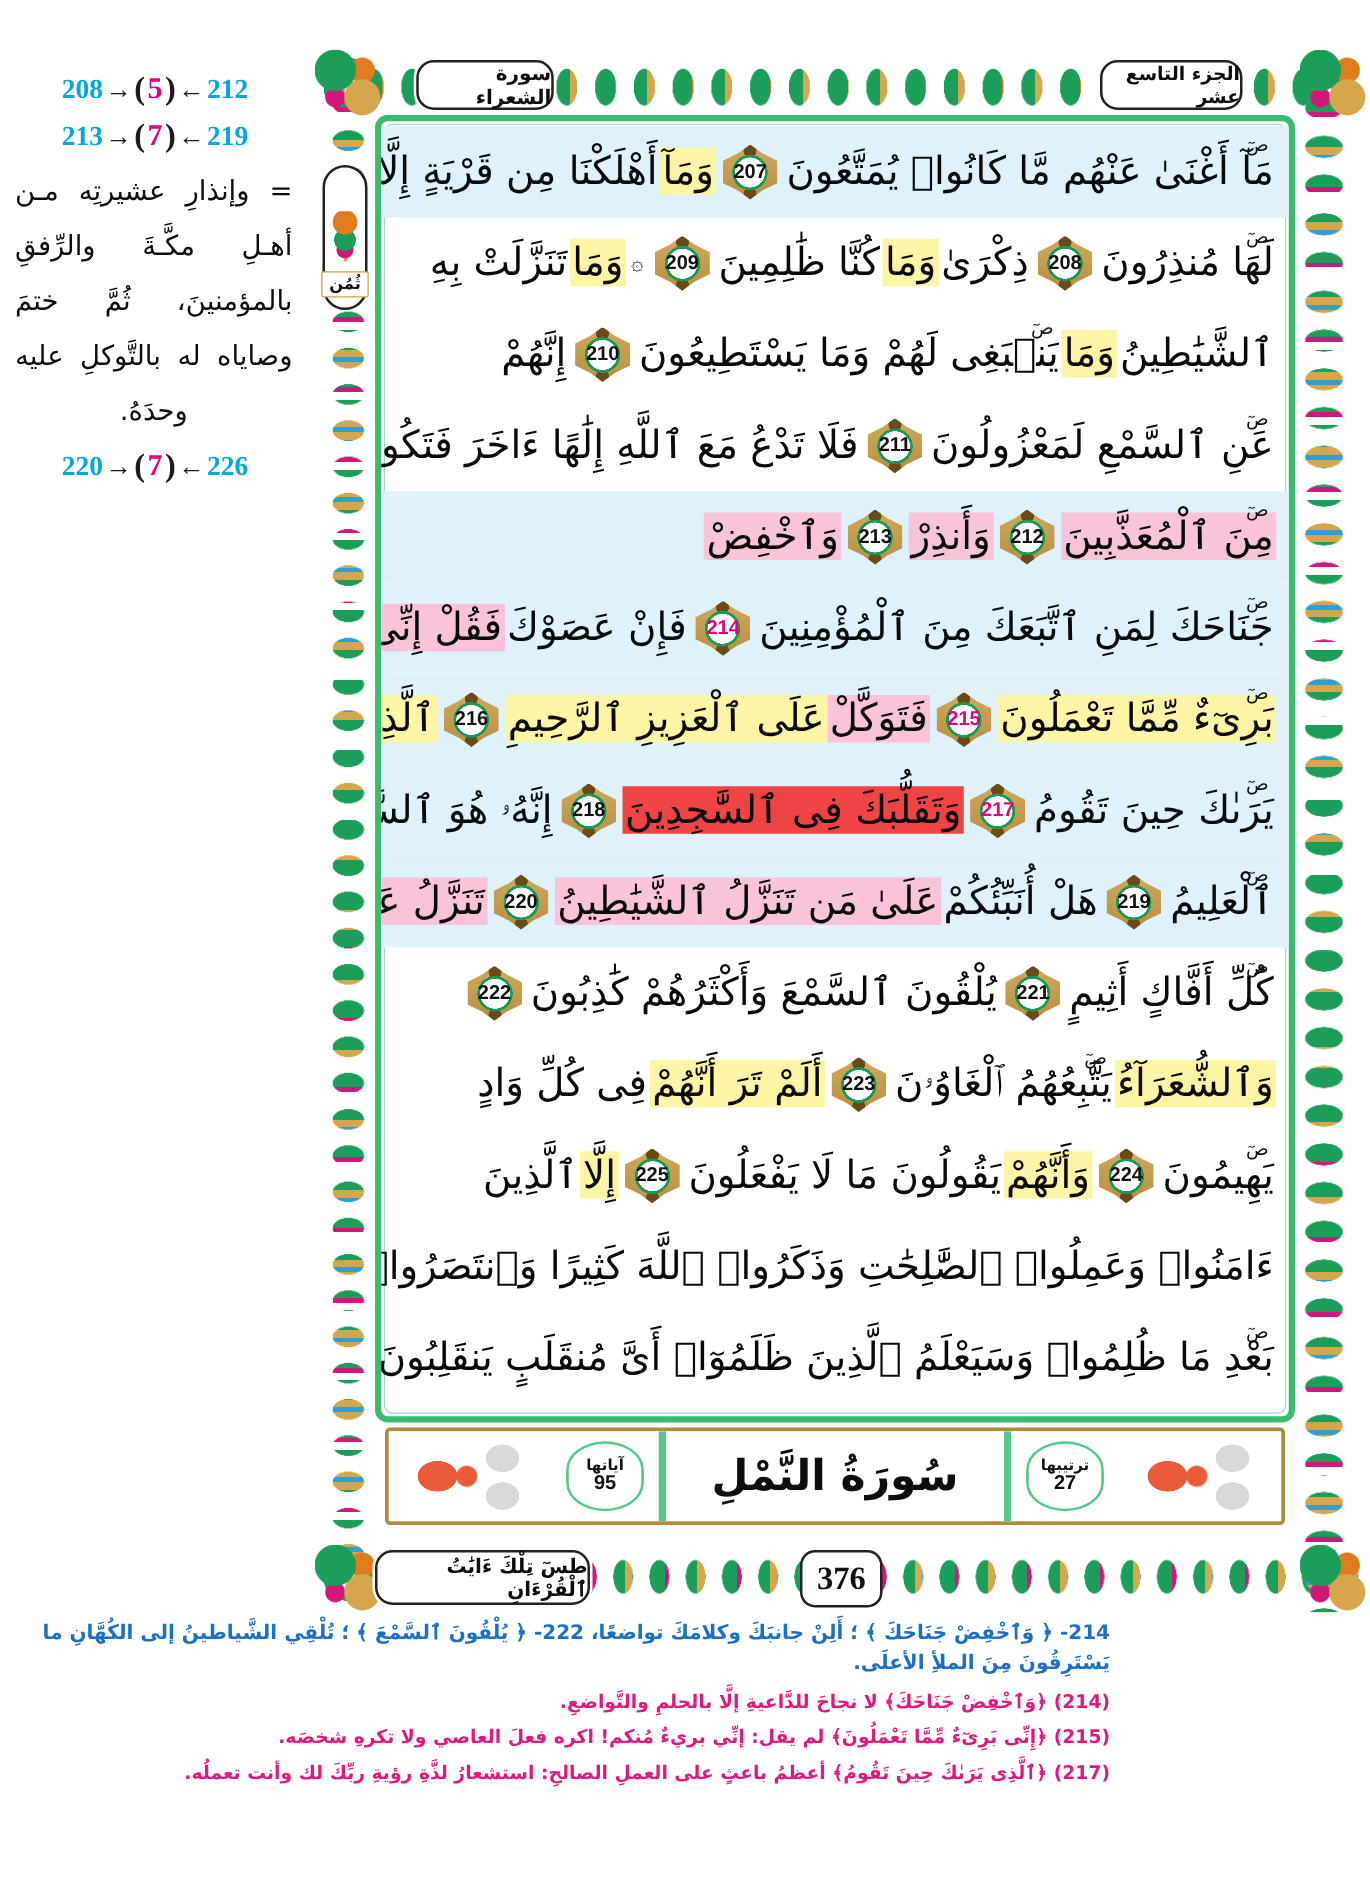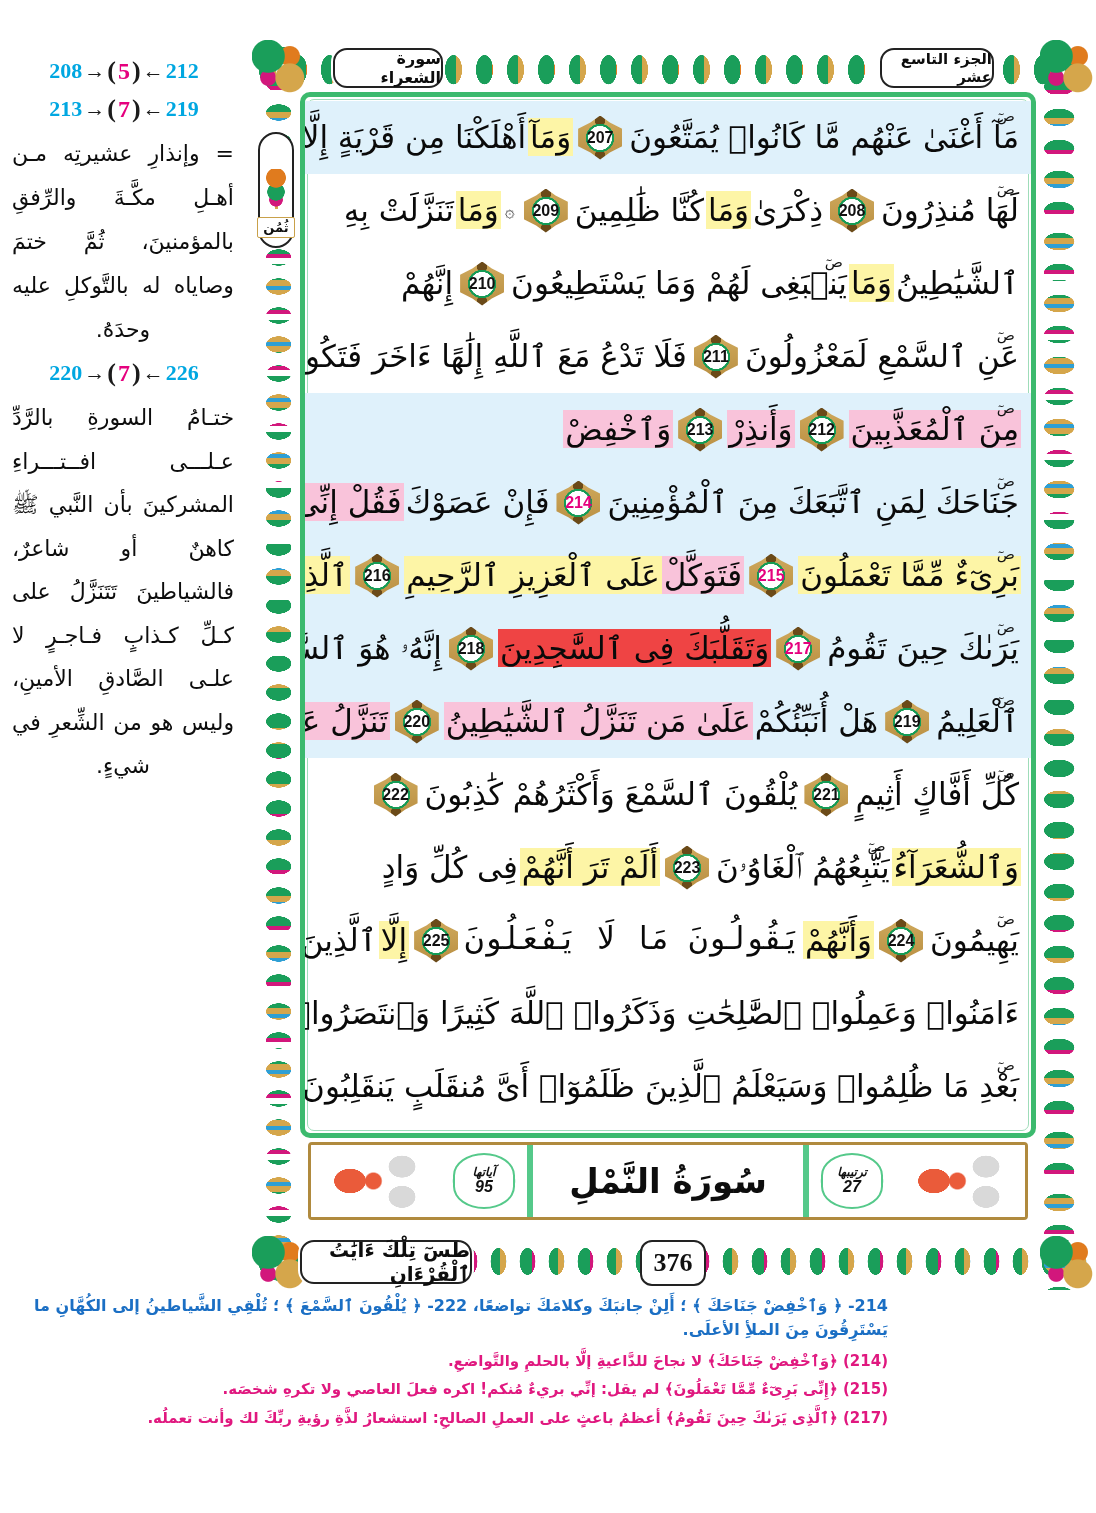--- a/index.html
+++ b/index.html
@@ -130,21 +130,21 @@
     position:absolute; background:#ffffff;
     border:2px solid #222; border-radius:14px;
     display:flex; align-items:center; justify-content:center;
     direction:rtl; color:#0d0d0d; font-weight:bold;
     font-family:"DejaVu Sans", sans-serif;
     box-shadow:0 0 0 2px #fff;
     z-index:6;
   }
   #surah-cartouche { left:333px; top:48px; width:110px; height:40px; font-size:16px; }
   #juz-cartouche   { left:880px; top:48px; width:114px; height:40px; font-size:15px; }
-  #footer-cartouche{ left:300px; top:1240px; width:172px; height:44px; font-size:20px; }
+  #footer-cartouche{ left:300px; top:1240px; width:172px; height:44px; font-size:16px; }
 
   
   #thumn-marker {
     position:absolute; left:258px; top:132px; width:36px; height:116px;
     background:#fff; border:2px solid #222; border-radius:18px;
     display:flex; flex-direction:column; align-items:center; justify-content:flex-end;
     padding-bottom:8px; z-index:7;
   }
   #thumn-marker .orn {
     width:20px; height:44px; margin-bottom:4px;
@@ -250,21 +250,21 @@
     width:86px; height:100%;
     background:
       radial-gradient(ellipse 44px 34px at 50% 50%, #55c98a 0 70%, transparent 72%),
       #ffffff;
     display:flex; align-items:center; justify-content:center;
   }
   #surah-banner .badge {
     width:62px; height:56px; background:#fff; border:2px solid #55c98a;
     border-radius:50%/40%;
     display:flex; flex-direction:column; align-items:center; justify-content:center;
-    direction:rtl; line-height:1.05;font-style:italic;
+    direction:rtl; line-height:1.05;
   }
   #surah-banner .badge .t { font-size:12px; color:#111; font-weight:bold; }
   #surah-banner .badge .v { font-size:16px; color:#111; font-weight:bold; font-family:"Liberation Sans", sans-serif; }
   #surah-banner .center {
     flex:1; height:100%;
     background:
       linear-gradient(90deg, #55c98a 0 6px, transparent 6px),
       linear-gradient(270deg, #55c98a 0 6px, transparent 6px),
       #ffffff;
     display:flex; align-items:center; justify-content:center;
@@ -335,21 +335,20 @@
     <div class="nav-range">
       <span class="nav-num">226</span>
       <span class="nav-arrow">←</span>
       <span class="nav-paren">(</span>
       <span class="nav-count">7</span>
       <span class="nav-paren">)</span>
       <span class="nav-arrow">→</span>
       <span class="nav-num">220</span>
     </div>
 
-    <div class="tafsir blk3">ختـامُ السورةِ بالرَّدِّ عـلـــى افــتـــراءِ المشركينَ بأن النَّبي ﷺ كاهنٌ أو شاعرٌ، فالشياطينَ تَتَنَزَّلُ على كـلِّ كـذابٍ فـاجـرٍ لا علـى الصَّادقِ الأمينِ، وليس هو من الشِّعرِ في شيءٍ.</div>
   </div>
 
   <div class="cartouche" id="surah-cartouche">سورة الشعراء</div>
   <div class="cartouche" id="juz-cartouche">الجزء التاسع عشر</div>
 
   <div id="thumn-marker">
     <div class="orn"></div>
     <div class="lbl">ثُمُن</div>
   </div>
 
@@ -493,21 +492,21 @@
           <span style="position: relative; display: inline-block;"><span class="seg hl-yellow">أَلَمْ تَرَ أَنَّهُمْ</span></span>
           <span style="position: relative; display: inline-block;"><span class="seg">فِى كُلِّ وَادٍ</span></span>
         </div>
         <div class="qline">
           <span style="position: relative; display: inline-block;"><span class="mark-sad" style="position: absolute; top: -14px; right: 6px;">صٓ</span><span class="seg">يَهِيمُونَ</span></span>
           <span class="ayah-num">
             <span class="rosette"></span>
             <span class="num">224</span>
           </span>
           <span style="position: relative; display: inline-block;"><span class="seg hl-yellow">وَأَنَّهُمْ</span></span>
-          <span style="position: relative; display: inline-block; font-family: Liberation Mono, monospace;"><span class="seg">يَقُولُونَ مَا لَا يَفْعَلُونَ</span></span>
+          <span style="position: relative; display: inline-block;"><span class="seg">يَقُولُونَ مَا لَا يَفْعَلُونَ</span></span>
           <span class="ayah-num">
             <span class="rosette"></span>
             <span class="num">225</span>
           </span>
           <span style="position: relative; display: inline-block;"><span class="seg hl-yellow">إِلَّا</span></span>
           <span style="position: relative; display: inline-block;"><span class="seg">ٱلَّذِينَ</span></span>
         </div>
         <div class="qline">
           <span style="position: relative; display: inline-block;"><span class="seg">ءَامَنُوا۟ وَعَمِلُوا۟ ٱلصَّٰلِحَٰتِ وَذَكَرُوا۟ ٱللَّهَ كَثِيرًا وَٱنتَصَرُوا۟ مِنۢ</span></span>
         </div>

